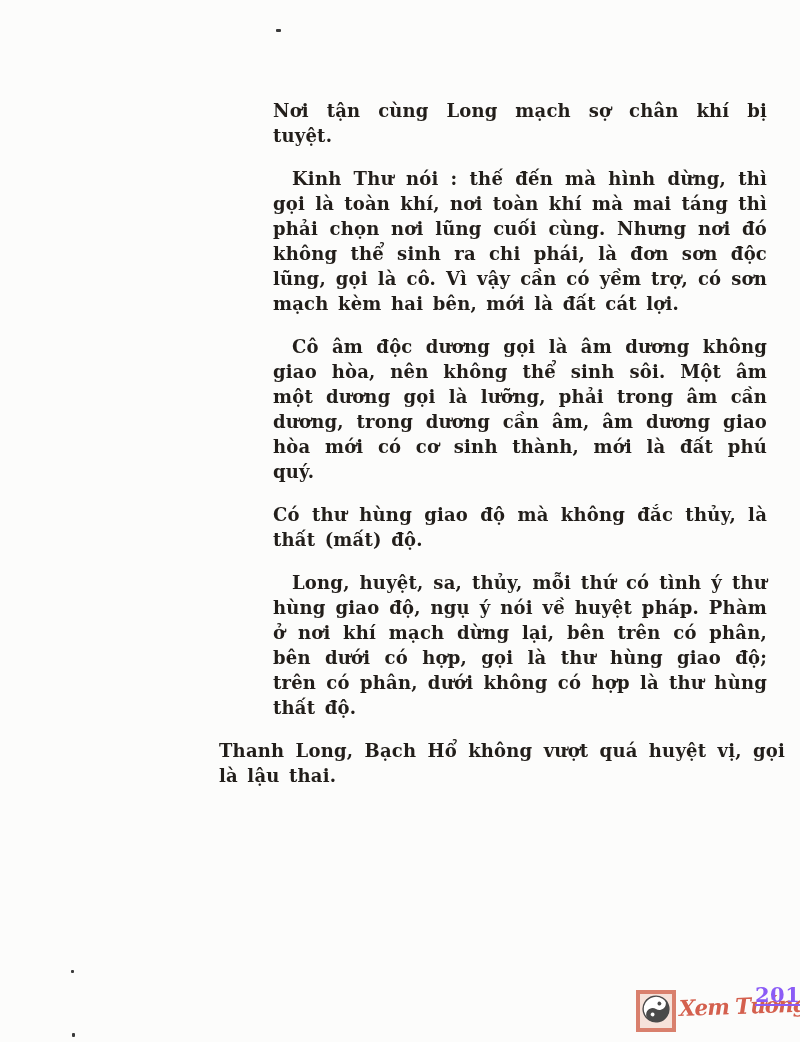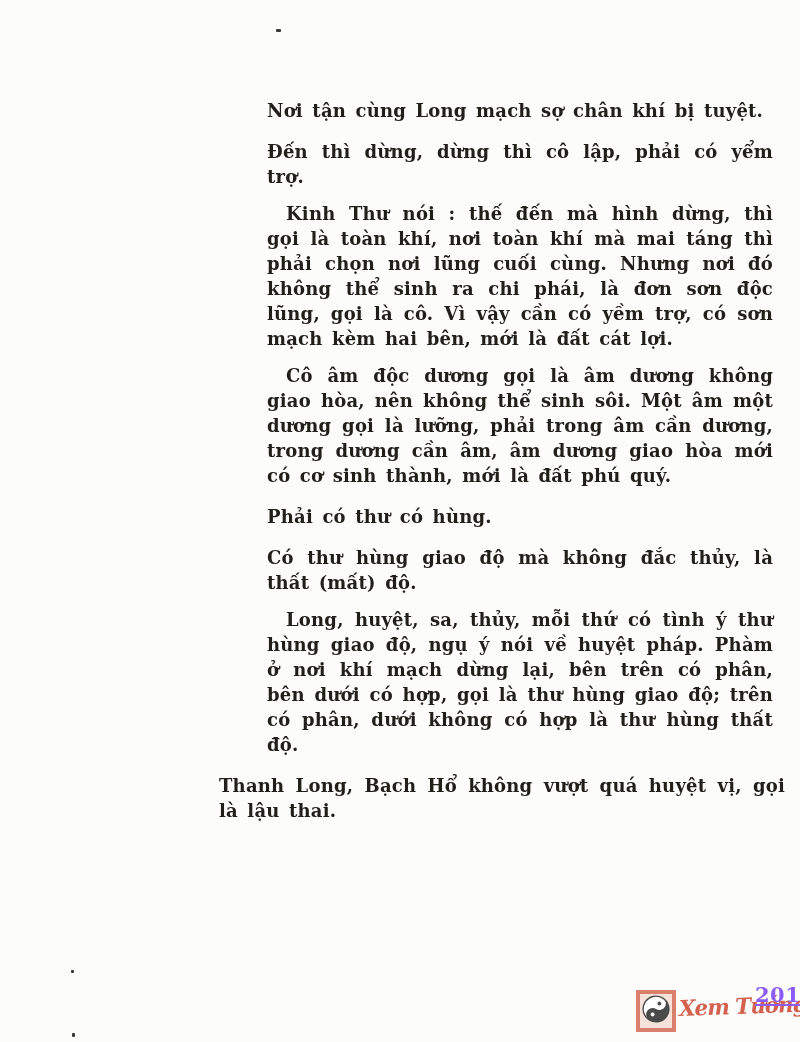--- a/index.html
+++ b/index.html
@@ -25,21 +25,21 @@
     width: 530px;
     color: #221e1a;
     font-size: 18px;
     line-height: 25px;
     font-weight: 600;
     text-align: justify;
     letter-spacing: 0.2px;
     word-spacing: 3px;
   }
   .content p {
-    margin: 12px;
+    margin: 18px;
   }
   .content p.statement {
     margin-top: 16px;
   }
   .content p.statement:first-child {
     margin-top: 0;
   }
   .content p.commentary {
     margin-top: 4px;
     text-indent: 19px;
@@ -105,24 +105,22 @@
   .speck-left-1 { left: 71px;  top: 970px; width: 3px; height: 3px; }
   .speck-left-2 { left: 72px;  top: 1033px;width: 3px; height: 4px; }
 </style>
 </head>
 <body>
 
 <div class="scan-page">
 
   <div class="content">
     <p class="statement">Nơi tận cùng Long mạch sợ chân khí bị tuyệt.</p>
-    <p class="statement">Đến thì dừng, dừng thì cô lập, phải có yểm trợ.</p>
     <p class="commentary">Kinh Thư nói : thế đến mà hình dừng, thì gọi là toàn khí, nơi toàn khí mà mai táng thì phải chọn nơi lũng cuối cùng. Nhưng nơi đó không thể sinh ra chi phái, là đơn sơn độc lũng, gọi là cô. Vì vậy cần có yềm trợ, có sơn mạch kèm hai bên, mới là đất cát lợi.</p>
     <p class="commentary">Cô âm độc dương gọi là âm dương không giao hòa, nên không thể sinh sôi. Một âm một dương gọi là lưỡng, phải trong âm cần dương, trong dương cần âm, âm dương giao hòa mới có cơ sinh thành, mới là đất phú quý.</p>
-    <p class="statement">Phải có thư có hùng.</p>
     <p class="statement">Có thư hùng giao độ mà không đắc thủy, là thất (mất) độ.</p>
     <p class="commentary">Long, huyệt, sa, thủy, mỗi thứ có tình ý thư hùng giao độ, ngụ ý nói về huyệt pháp. Phàm ở nơi khí mạch dừng lại, bên trên có phân, bên dưới có hợp, gọi là thư hùng giao độ; trên có phân, dưới không có hợp là thư hùng thất độ.</p>
     <p class="statement wide">Thanh Long, Bạch Hổ không vượt quá huyệt vị, gọi là lậu thai.</p>
 
   </div>
 
   <div class="footer">
     <div class="badge">
       <span>
         <svg width="28" height="28" viewBox="0 0 100 100">

